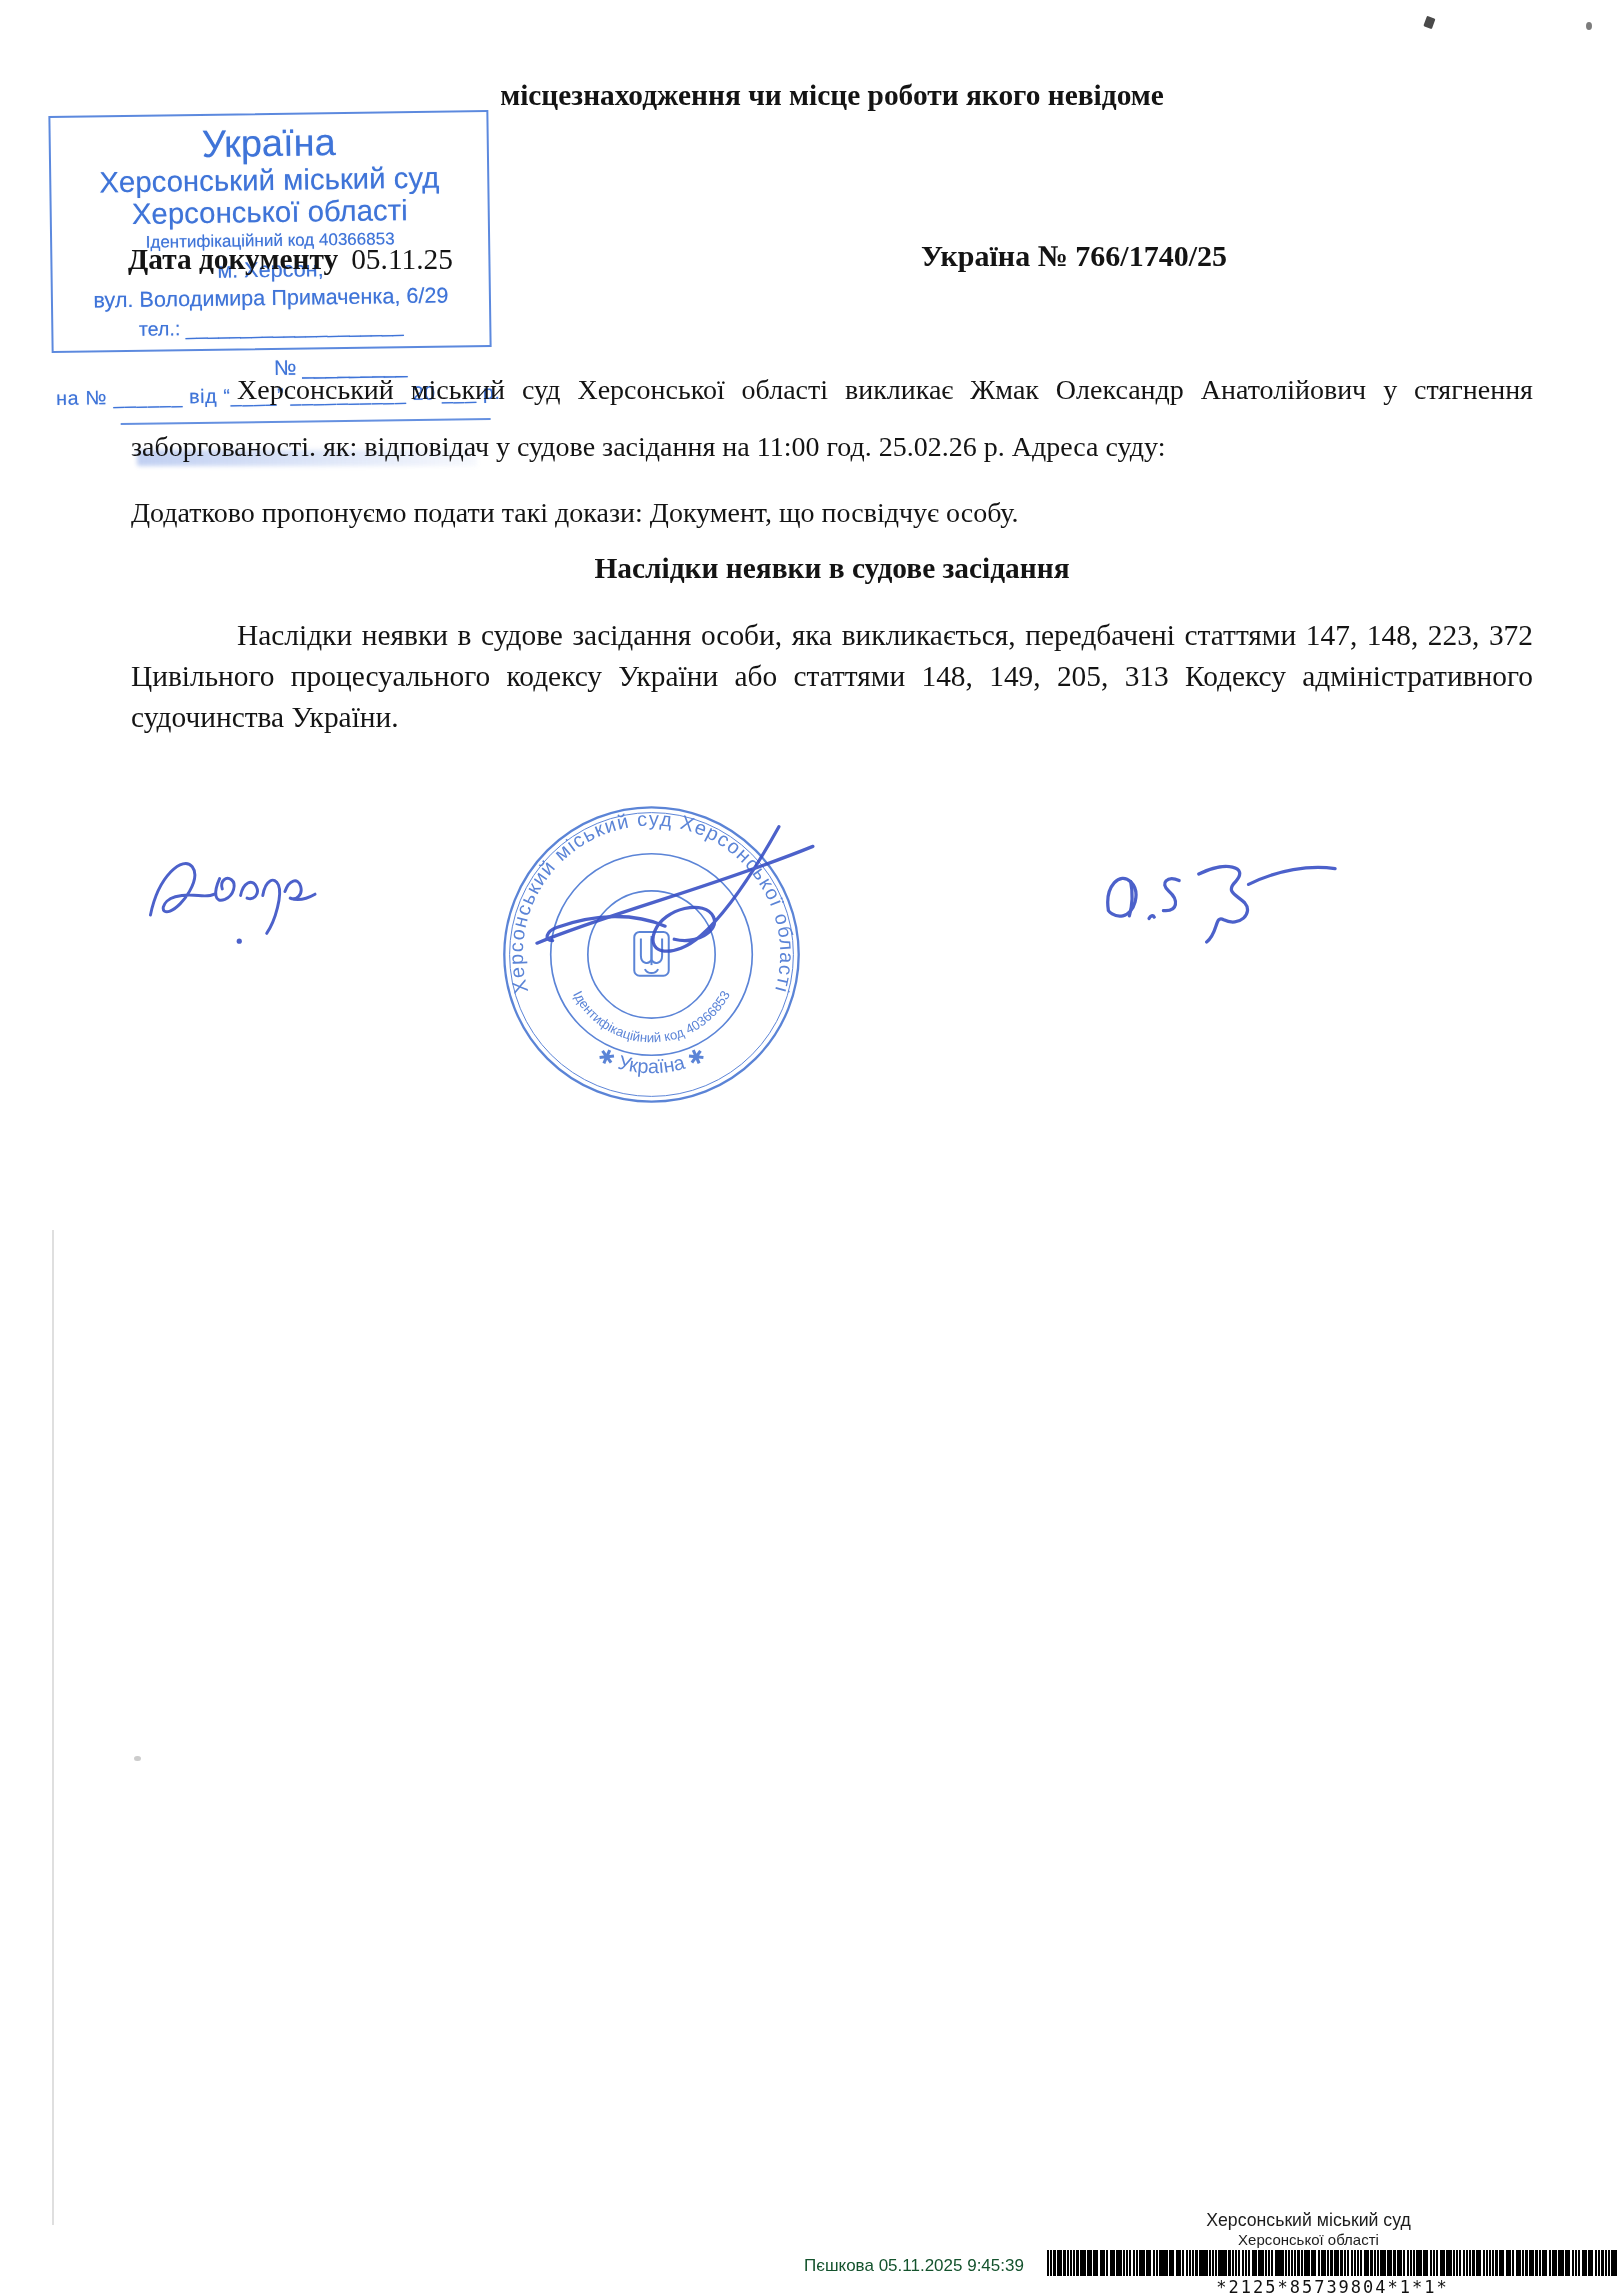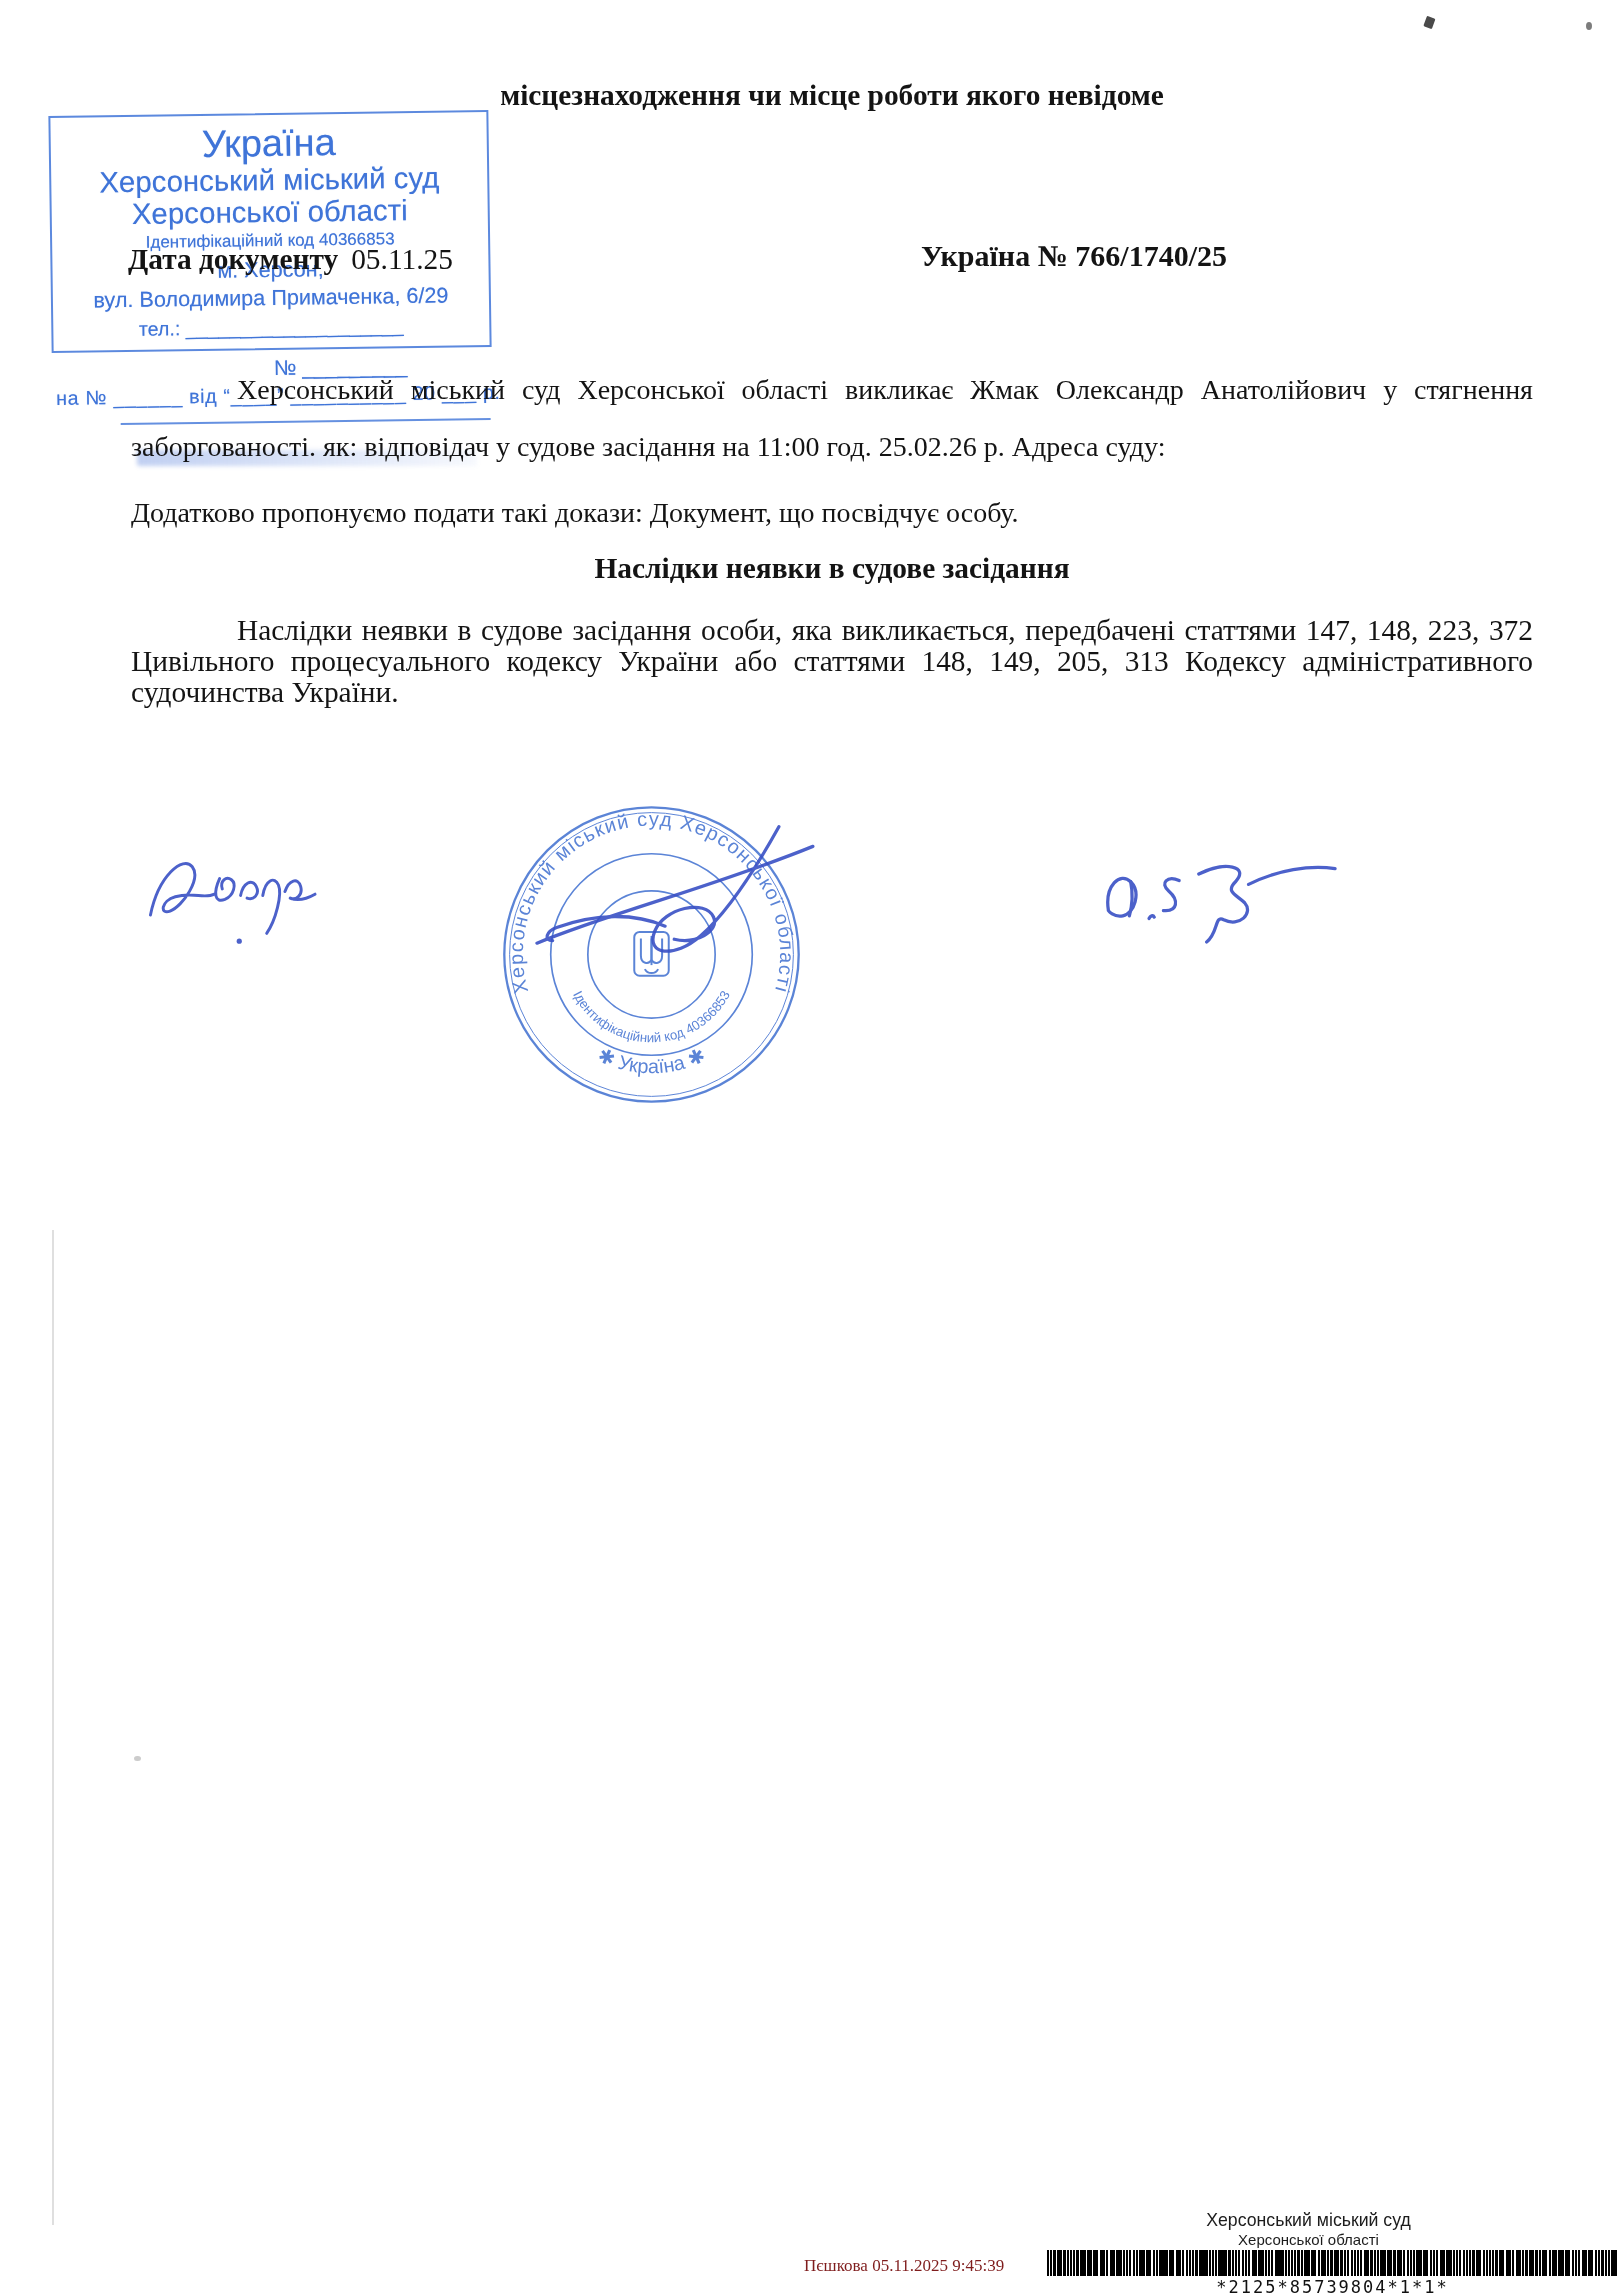--- a/index.html
+++ b/index.html
@@ -33,35 +33,35 @@
   .date-label{font-weight:bold;margin-right:13px;}
   .case-row{position:absolute;left:921px;top:239px;font-size:30px;font-weight:bold;z-index:2;white-space:nowrap;}
   
   .para{position:absolute;left:131px;width:1402px;font-size:28px;line-height:57px;
         text-align:justify;z-index:2;}
   .para-summons{top:361px;text-indent:106px;}
   .para-evidence{top:484px;text-align:left;}
   .heading{position:absolute;left:131px;top:552px;width:1402px;text-align:center;
            font-weight:bold;font-size:29.4px;z-index:2;}
   .para-block{position:absolute;left:131px;top:615px;width:1402px;z-index:2;}
-  .para-block p{margin:0;font-size:29.4px;line-height:31px;text-align:justify;text-indent:106px;}
+  .para-block p{margin:0;font-size:29.4px;line-height:41px;text-align:justify;text-indent:106px;}
   
   .sig{position:absolute;z-index:2;}
   .sig-left{left:141px;top:838px;}
   .sig-over-seal{left:517px;top:815px;}
   .sig-right{left:1094px;top:845px;}
   .seal{position:absolute;left:499px;top:802px;z-index:1;opacity:.85;}
   .seal-text{font-family:"Liberation Sans",sans-serif;fill:#3f6fd0;}
   
   .footer-court{position:absolute;left:1171px;top:2210px;width:275px;text-align:center;
     font-family:"Liberation Sans",sans-serif;color:#1c1c1c;z-index:2;}
   .footer-court .fc1{font-size:17.7px;line-height:21px;}
   .footer-court .fc2{font-size:15px;line-height:18.3px;}
   .operator{position:absolute;left:804px;top:2256px;font-size:17px;
-    font-family:Liberation Serif, serif;color:#7f1d1d;z-index:2;white-space:nowrap;}
+    font-family:Liberation Sans, sans-serif;color:#14532d;z-index:2;white-space:nowrap;}
   .barcode{position:absolute;left:1047px;top:2250px;width:571px;height:26px;z-index:2;
     background-image:
       repeating-linear-gradient(90deg,#000 0 2px,transparent 2px 3.3px),
       repeating-linear-gradient(90deg,#000 0 1.3px,transparent 1.3px 5.9px),
       repeating-linear-gradient(90deg,transparent 0 3.9px,#000 3.9px 4.6px,transparent 4.6px 8.5px);}
   .barcode-text{position:absolute;left:1047px;top:2277px;width:571px;text-align:center;
     font-family:"DejaVu Sans Mono",monospace;font-size:17px;letter-spacing:2px;color:#111;z-index:2;}
   
   .artifact-line{position:absolute;left:52px;top:1230px;width:2px;height:995px;
     background:#c4c4c4;opacity:.55;z-index:0;}

